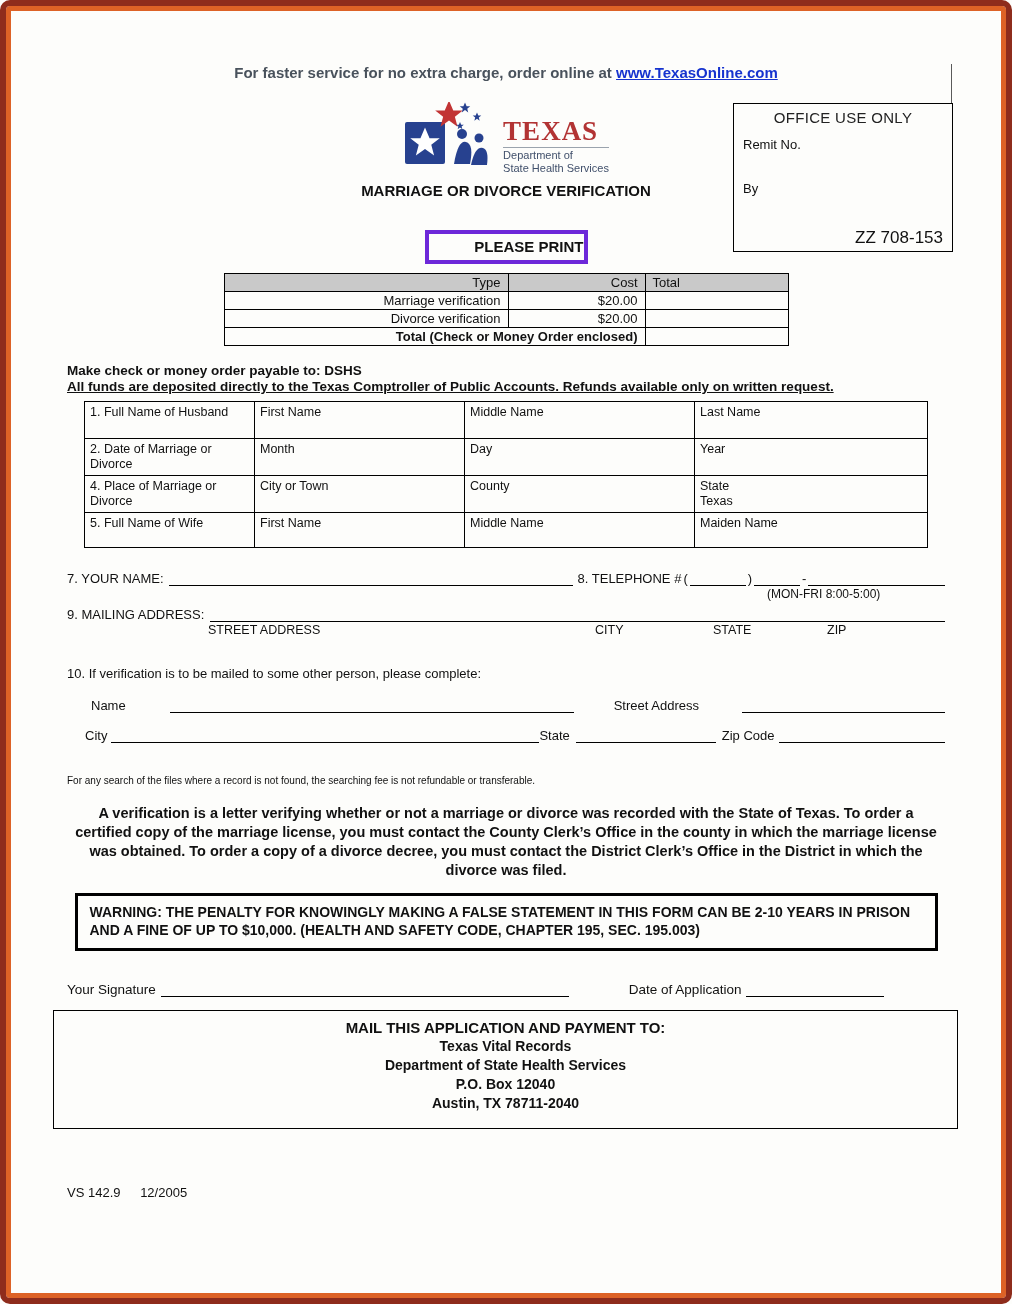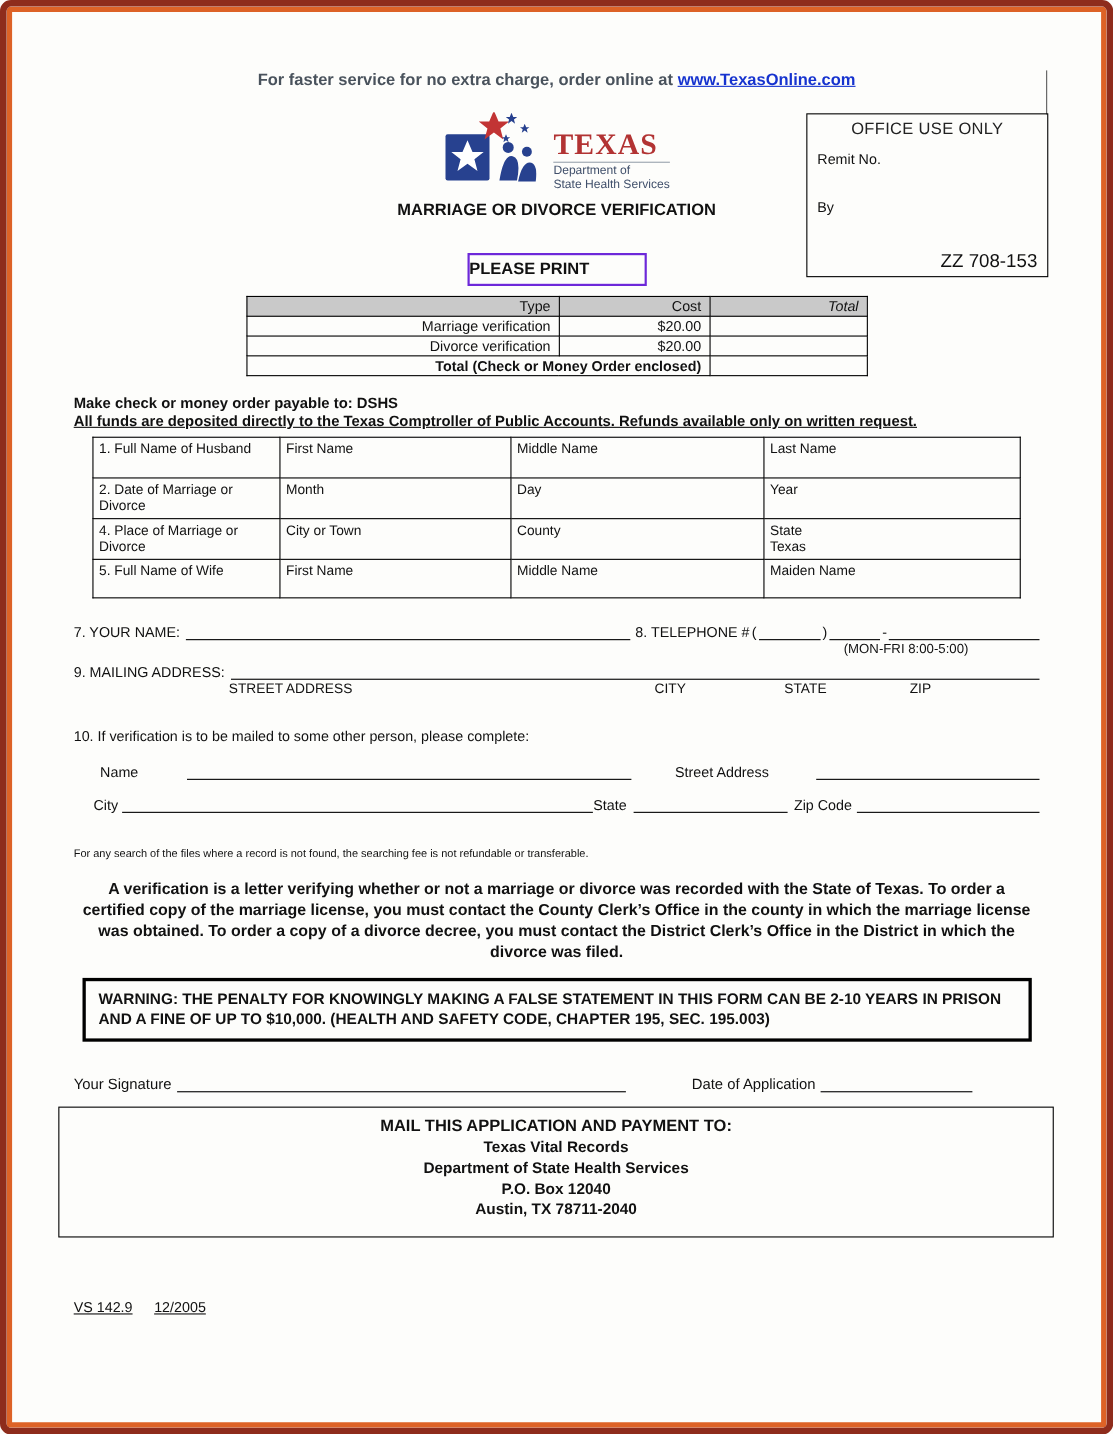--- a/index.html
+++ b/index.html
@@ -22,28 +22,28 @@
   .logo-dept2 { font-size:11px; color:#41506b; line-height:13px; }
 
   .form-title { text-align:center; font-weight:bold; font-size:15px; line-height:19px; margin-top:6px; }
 
   .office-box { position:absolute; left:733px; top:103px; width:220px; height:149px; border:1px solid #000; padding:5px 9px; font-size:13px; z-index:5; }
   .office-title { text-align:center; font-size:15px; color:#222; letter-spacing:.3px; }
   .office-remit { margin-top:11px; }
   .office-by { margin-top:29px; }
   .office-code { position:absolute; right:9px; bottom:3px; font-size:17px; }
 
-  .please-print { width:163px; margin:30px auto 0; border:2px solid #6d28d9; text-align:left; font-weight:bold; font-size:15px; padding:4px 0 5px; }
+  .please-print { width:163px; margin:30px auto 0; border:4px solid #6d28d9; text-align:right; font-weight:bold; font-size:15px; padding:4px 0 5px; }
 
   table { border-collapse:collapse; }
   .fee-table { width:564px; margin:9px auto 0; font-size:13px; table-layout:fixed; }
   .fee-table th, .fee-table td { border:1px solid #000; padding:0 7px; height:18px; }
   .fee-table th { background:#c9c9c9; font-weight:normal; }
   .th-type, .td-type, .th-cost, .td-cost { text-align:right; }
-  .th-total { text-align:right;font-style:italic; }
+  .th-total { text-align:left; }
   .total-row td { font-weight:bold; text-align:right; }
 
   .payable1 { font-weight:bold; font-size:13.5px; margin-top:17px; }
   .payable2 { font-weight:bold; font-size:13.5px; text-decoration:underline; margin-top:1px; }
 
   .main-table { width:843px; margin:7px auto 0; font-size:12.5px; table-layout:fixed; }
   .main-table td { border:1px solid #000; vertical-align:top; padding:3px 5px; white-space:pre-line; line-height:15px; }
 
   .bl { border-bottom:1px solid #000; height:16px; }
   .flexrow { display:flex; align-items:flex-end; font-size:13px; }
@@ -80,21 +80,21 @@
   .sig-row { margin-top:30px; font-size:13.5px; }
   .sig-row .sig-line { width:408px; margin-left:5px; }
   .sig-row .spacer { width:60px; }
   .sig-row .date-line { width:138px; margin-left:5px; margin-right:14px; }
 
   .mail-box { width:905px; margin:13px 0 0 -14px; border:1px solid #000; text-align:center; padding:7px 0 15px; }
   .mail-title { font-weight:bold; font-size:15px; line-height:19px; }
   .mail-line { font-weight:bold; font-size:14px; line-height:19px; }
 
   .footer { margin-top:56px; font-size:13px; }
-  .footer span { margin-right:16px;text-decoration:underline; }
+  .footer span { margin-right:16px; }
 </style>
 </head>
 <body>
 
 <div class="page">
   <div class="edge-tick"></div>
 
   <div class="content">
 
     <div class="top-notice">

